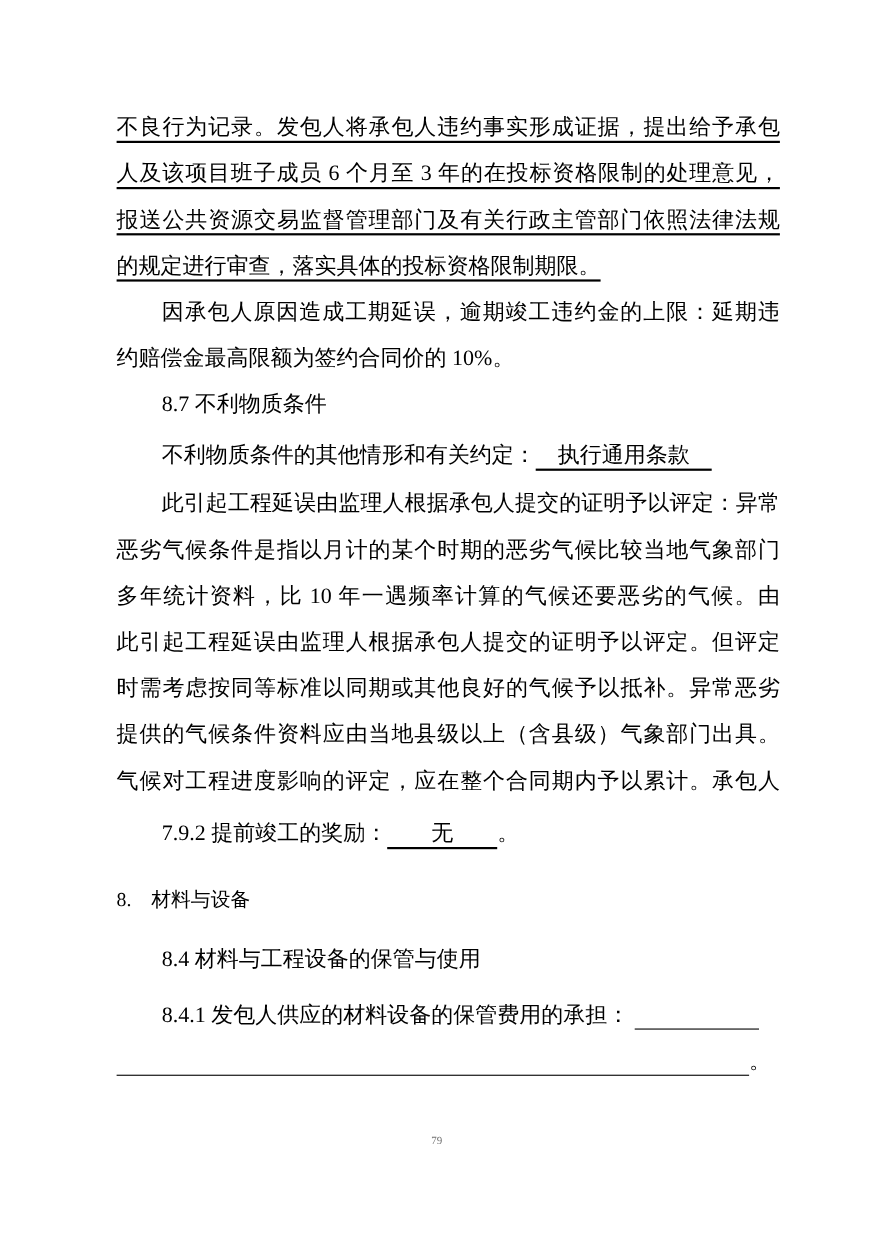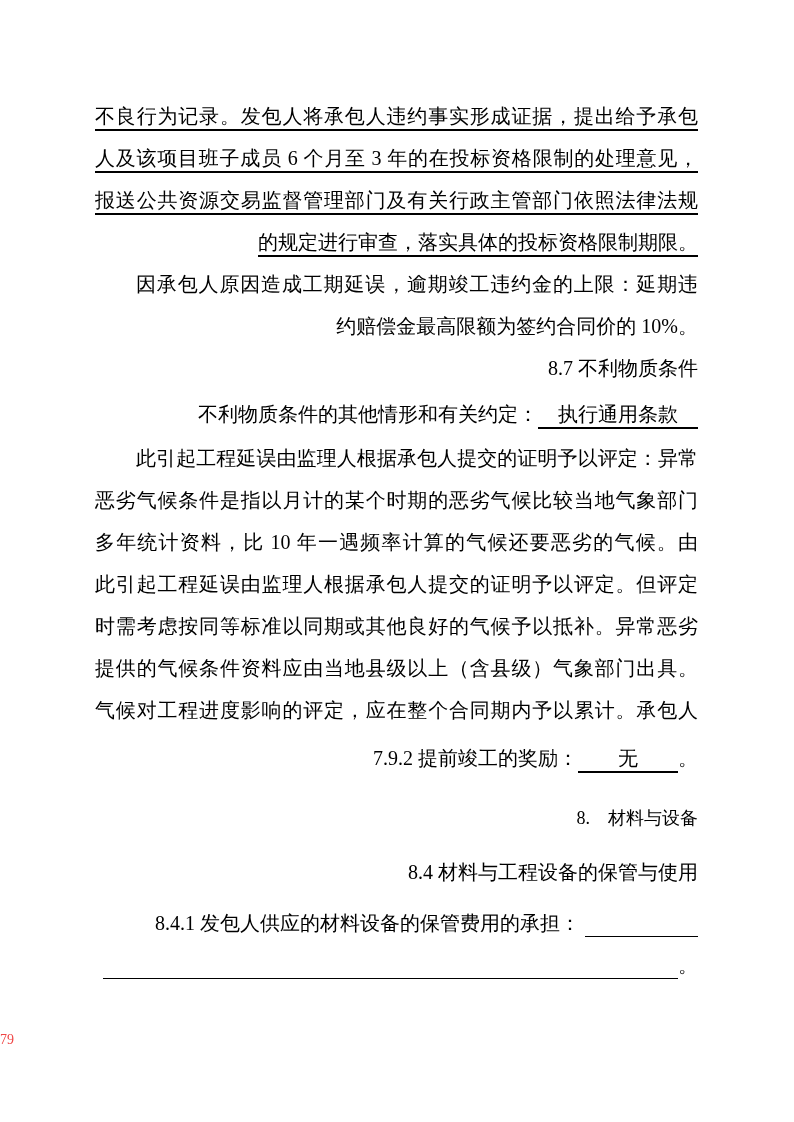--- a/index.html
+++ b/index.html
@@ -7,31 +7,31 @@
     position: relative;
     width: 794px;
     height: 1122px;
     background: #ffffff;
     font-family: "Liberation Serif", "DejaVu Serif", serif;
     color: #000000;
     overflow: hidden;
   }
   .content {
     position: absolute;
-    left: 95px;
+    left: 106px;
     top: 95px;
     width: 603px;
   }
   .line {
     font-size: 20px;
     line-height: 42px;
     height: 42px;
     text-align: left;
   }
-  .nw { white-space: nowrap; text-align: right; }
+  .nw { white-space: nowrap; }
   .just { text-align: justify; text-align-last: justify; }
   .indent { text-indent: 41px; }
   .ul {
     text-decoration: underline;
     text-underline-offset: 6px;
     text-decoration-thickness: 1.5px;
   }
   .pre { white-space: pre; }
   .h8 { font-size: 18px; }
   .mt2  { margin-top: 2px; }
@@ -47,22 +47,23 @@
     border-bottom: 1.5px solid #000;
     vertical-align: -7px;
   }
   .blank-short { width: 113px; }
   .blank-wide  { width: 575px; }
   .page-number {
     position: absolute;
     left: 0;
     right: 0;
     top: 1032px;
-    font-size: 14px;
-    color: #ef4444;
+    text-align: center;
+    font-size: 10px;
+    color: #737373;
   }
 </style>
 </head>
 <body>
 
 <div class="page">
   <div class="content">
 
     <div class="line just ul">不良行为记录。发包人将承包人违约事实形成证据，提出给予承包</div>
     <div class="line just ul">人及该项目班子成员 6 个月至 3 年的在投标资格限制的处理意见，</div>

